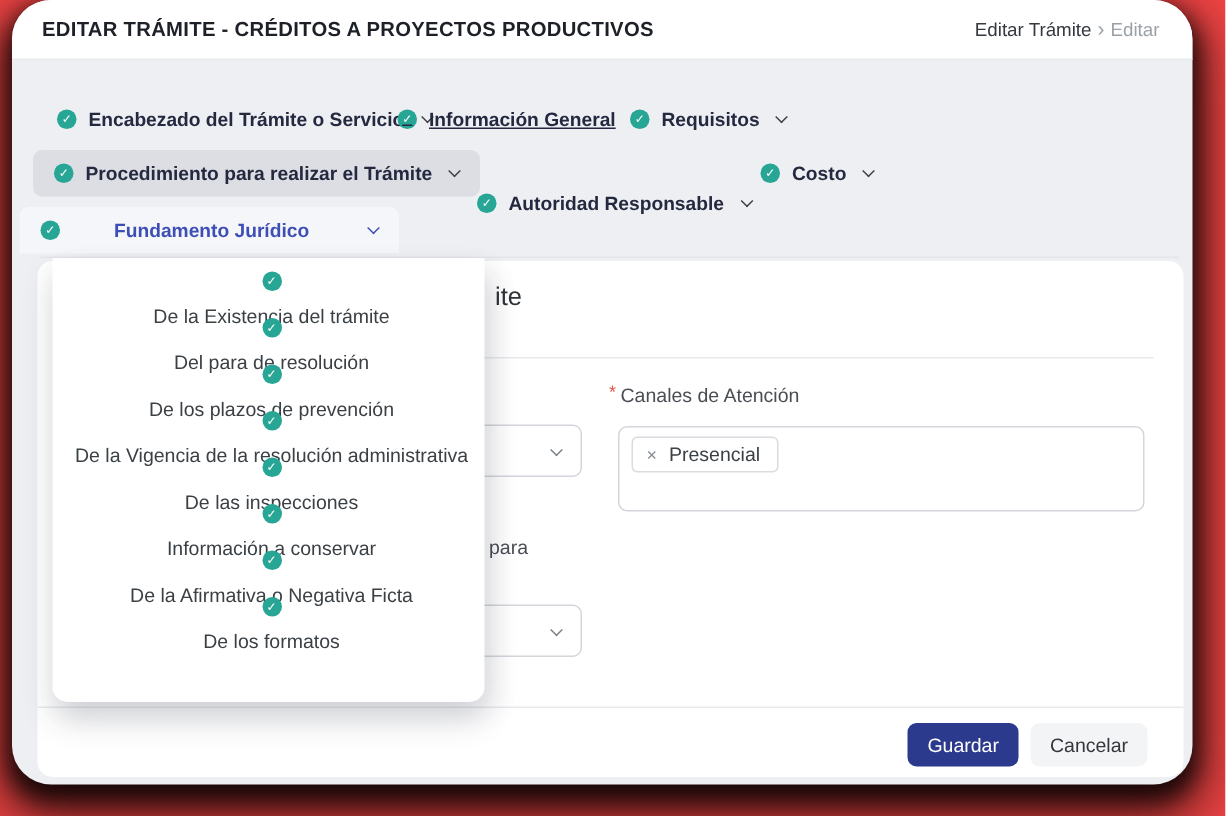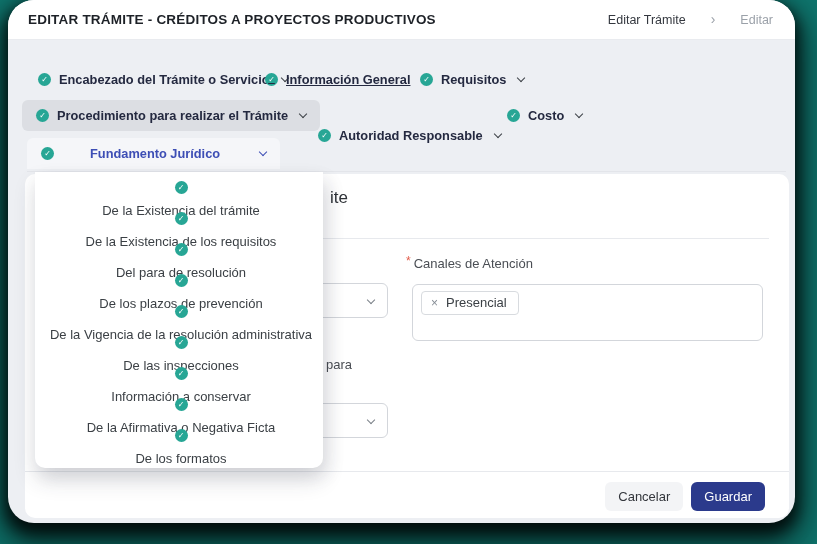--- a/index.html
+++ b/index.html
@@ -1,30 +1,30 @@
 <!DOCTYPE html>
 <html><head>
 <meta charset="utf-8">
 <style>
   * { margin:0; padding:0; box-sizing:border-box; }
   html,body { width:817px; height:544px; background:#ffffff; overflow:hidden;
               font-family:"Liberation Sans","DejaVu Sans",sans-serif; }
-  .stage { position:relative; width:817px; height:544px; background:#0f766e; overflow:hidden; }
+  .stage { position:relative; width:817px; height:544px; background:#ef4444; overflow:hidden; }
 
   
   .window { position:absolute; left:8px; top:0; width:787px; height:523px;
             border-radius:26px; background:#edeff3; overflow:hidden;
             box-shadow:0 8px 16px 4px rgba(0,0,0,0.82), 0 18px 36px 12px rgba(0,0,0,0.45); }
 
   
   .hdr { position:absolute; left:0; top:0; width:100%; height:40px; background:#ffffff;
          border-bottom:1px solid #e9ebef; display:flex; align-items:center;
          justify-content:space-between; padding:0 22px 0 20px; }
   .hdr-title { font-size:13.5px; font-weight:700; color:#1d2127; letter-spacing:.2px; }
-  .crumbs { display:flex; align-items:center; gap:25px; font-size:12.5px; }
+  .crumbs { display:flex; align-items:center; gap:4px; font-size:12.5px; }
   .crumb-parent { color:#34383f; }
   .crumb-sep { color:#9ba1a9; font-size:14px; line-height:1; margin-top:-1px; }
   .crumb-current { color:#9ba1a9; }
 
   
   .tab { position:absolute; display:inline-flex; align-items:center; gap:8px;
          padding:8px 14px; font-size:12.8px; font-weight:600; color:#242940;
          border-radius:6px; cursor:pointer; white-space:nowrap; }
   .tab.active { background:#dcdee3; }
   .tab.open { background:#f5f6f9; border-radius:6px 6px 0 0; color:#3d4eb5; }
@@ -112,21 +112,21 @@
       <span class="check"></span>
       <span>Autoridad Responsable</span>
       <span class="chev"></span>
     </div>
     <div class="tab" style="left:485px; top:100px;">
       <span class="check"></span>
       <span>Costo</span>
       <span class="chev"></span>
     </div>
 
-    <div class="tab open" style="left:19px; top:138px;gap:36px;">
+    <div class="tab open" style="left:5px; top:138px;gap:36px;">
       <span class="check"></span>
       <span>Fundamento Jurídico</span>
       <span class="chev" style="border-color:#3d4eb5;"></span>
     </div>
 
     <div class="tabbar-line"></div>
 
     <div class="card">
       <div class="sec-title">ite</div>
       <div class="rule rule1"></div>
@@ -149,33 +149,29 @@
 
       <div class="frag-label" style="left:301px; top:183px;">para</div>
 
       <div class="select" style="left:252px; top:229px; width:111px; height:35px;">
         <span class="sel-chev"></span>
       </div>
 
       <div class="rule rule2"></div>
 
       <div class="footer">
+        <button class="btn btn-save">Guardar</button>
         <button class="btn btn-cancel">Cancelar</button>
-        <button class="btn btn-save">Guardar</button>
       </div>
     </div>
 
     <div class="panel">
       <div class="dd-item">
         <span class="check"></span>
         <span>De la Existencia del trámite</span>
-      </div>
-      <div class="dd-item">
-        <span class="check"></span>
-        <span>De la Existencia de los requisitos</span>
       </div>
       <div class="dd-item">
         <span class="check"></span>
         <span>Del para de resolución</span>
       </div>
       <div class="dd-item">
         <span class="check"></span>
         <span>De los plazos de prevención</span>
       </div>
       <div class="dd-item">

